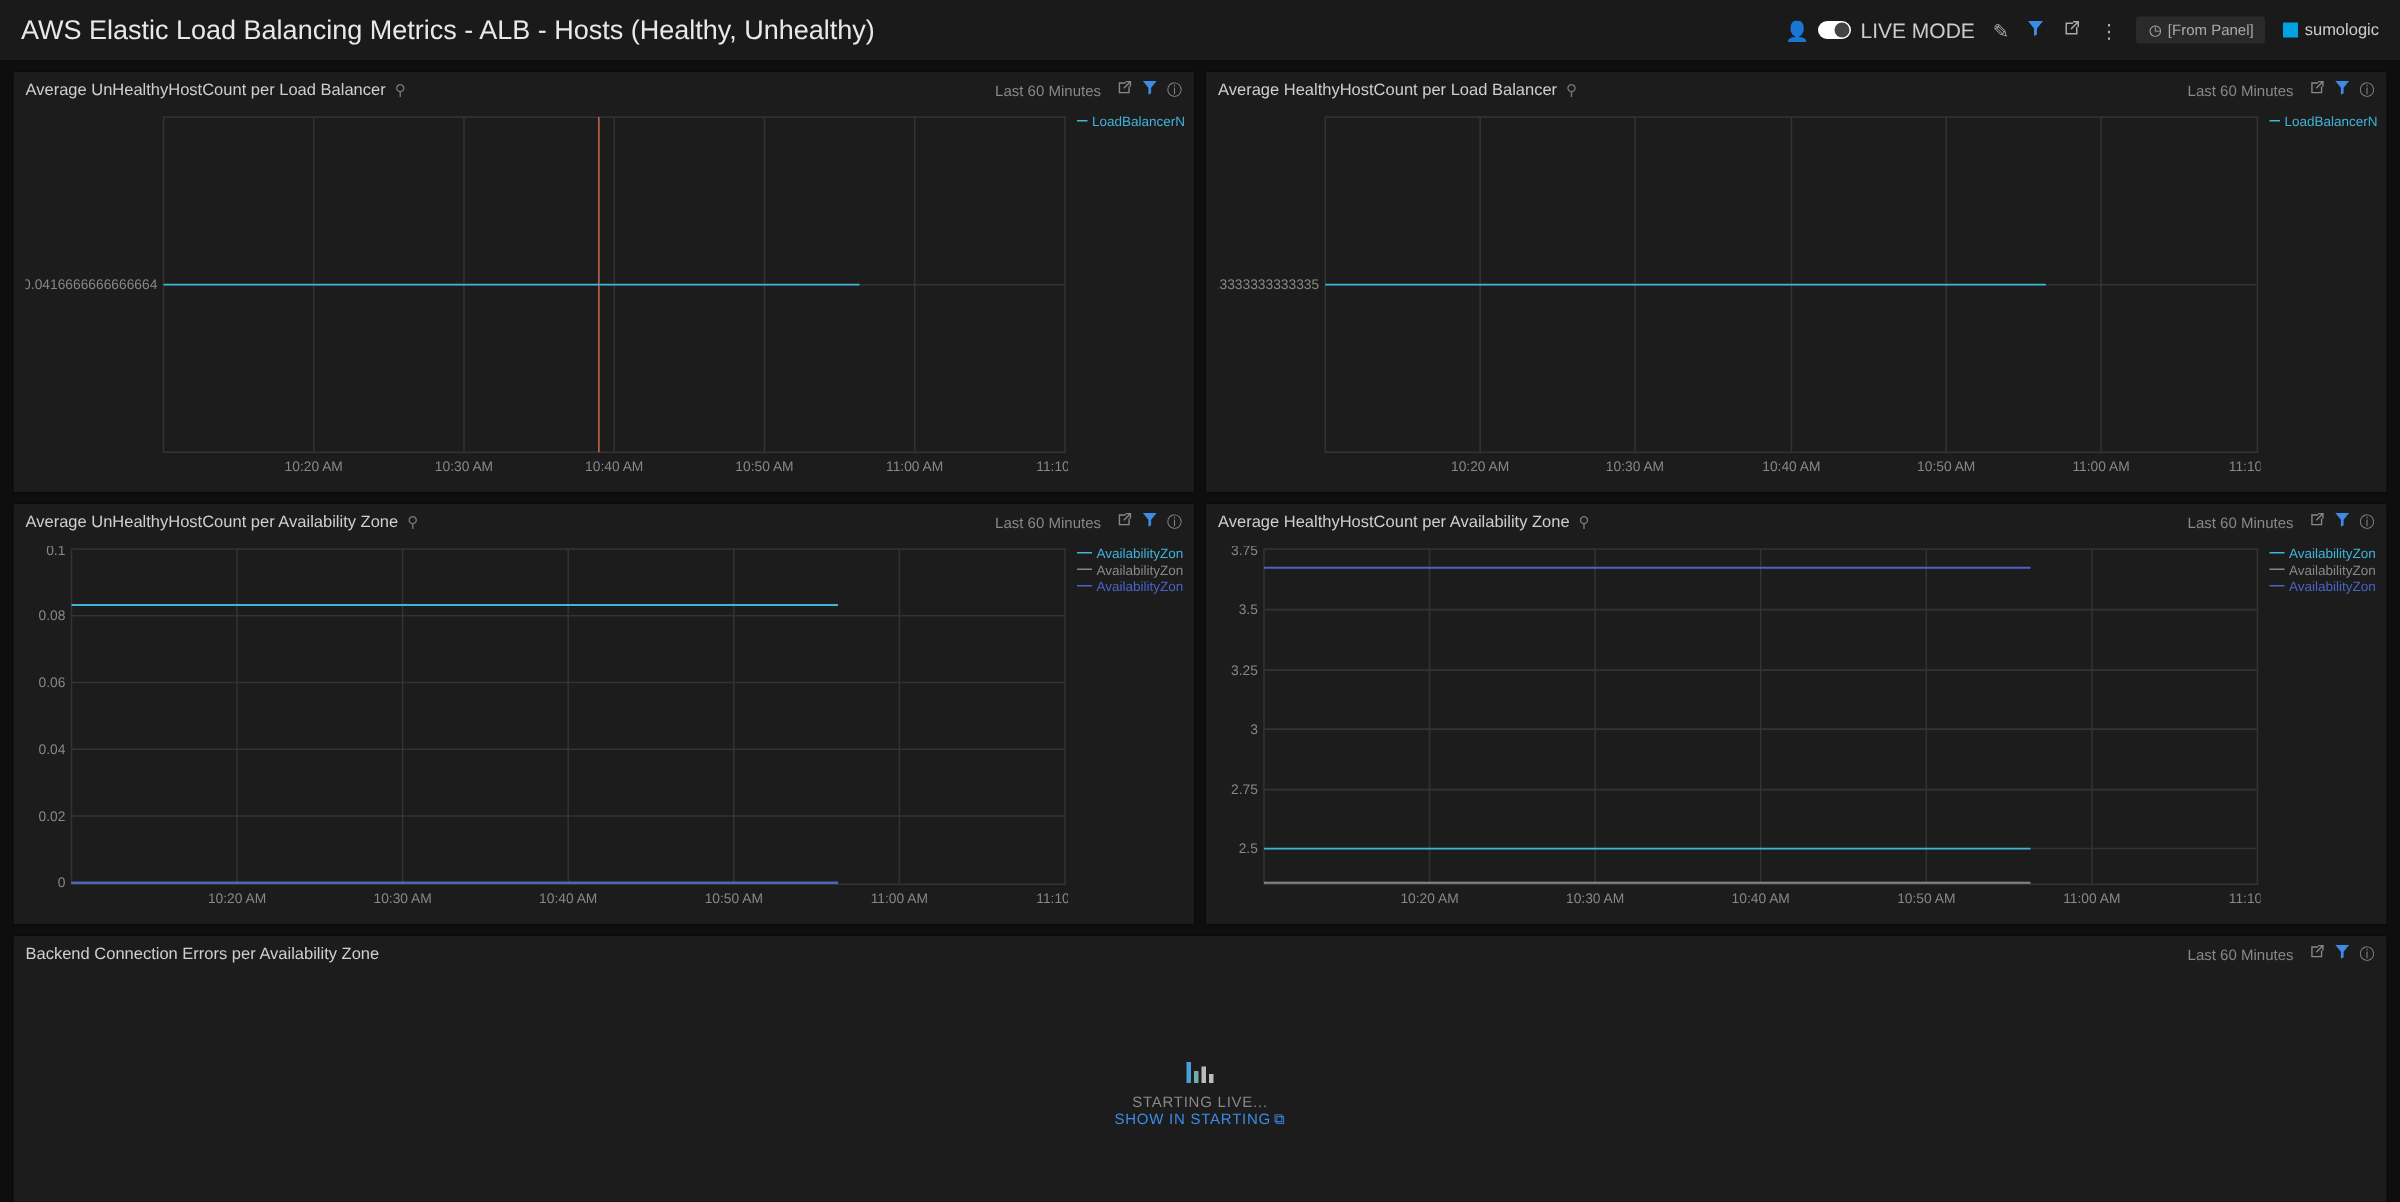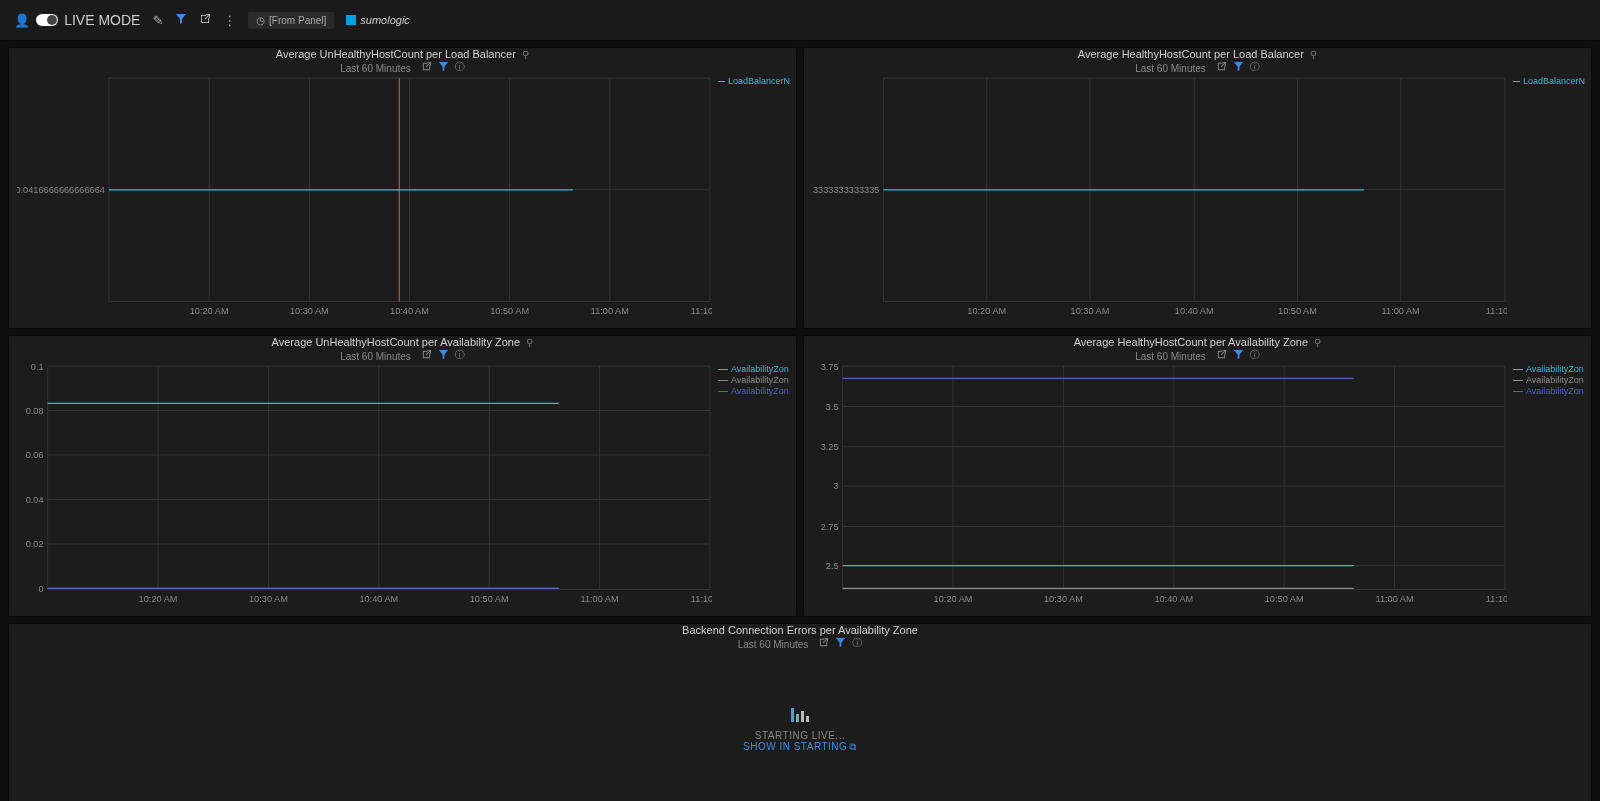--- a/index.html
+++ b/index.html
@@ -68,21 +68,20 @@
     align-items: center;
     gap: 4px;
     cursor: pointer;
   }
   .brand {
     display: flex;
     align-items: center;
     gap: 4px;
     font-size: 11px;
     color: #ccc;
-    font-style: italic;
   }
   .brand-square {
     width: 10px;
     height: 10px;
     background: #00a3e0;
   }
 
   
   .dash {
     padding: 6px 8px;
@@ -103,21 +102,20 @@
   }
   .panel.full { grid-column: 1 / span 2; }
 
   .panel-head {
     height: 24px;
     display: flex;
     align-items: center;
     justify-content: space-between;
     padding: 0 8px;
     color: #cfcfcf;
-    flex-direction: column;
   }
   .ptitle { display:flex; align-items:center; gap:6px; font-size:11px;}
   .ptitle .mag { color:#777; font-size:10px;}
   .pctrls { display:flex; align-items:flex-end; gap:6px; font-size:10px; color:#888;}
   .pctrls .time { margin-right:4px;}
   .pctrls svg { width:11px; height:11px; fill:#888; }
   .pctrls .fblue { color:#3c8ce7;}
 
   .panel-body {
     flex: 1;
@@ -158,20 +156,21 @@
     letter-spacing:0.5px;
   }
   .bars { display:flex; gap:2px; margin-bottom:8px; height:14px; align-items:flex-end;}
   .bars span { width:3px; background:#4a9ed9; display:inline-block;}
   .show-link { color:#3c8ce7; cursor:pointer; display:flex; align-items:center; gap:2px;}
 </style>
 </head>
 <body>
 
 <div class="header">
+  <div class="header-title">AWS Elastic Load Balancing Metrics - ALB - Hosts (Healthy, Unhealthy)</div>
   <div class="header-right">
     <div class="live-group">
       <span class="hicon">👤</span>
       <span class="toggle"></span>
       <span style="font-size:14px;color:#ccc;">LIVE MODE</span>
     </div>
     <span class="hicon">✎</span>
     <span class="hicon" style="color:#3c8ce7;">
       <svg width="12" height="12" viewBox="0 0 12 12">
           <path d="M1 1h10L7 6v4l-2 1V6z" fill="#3c8ce7"></path>

